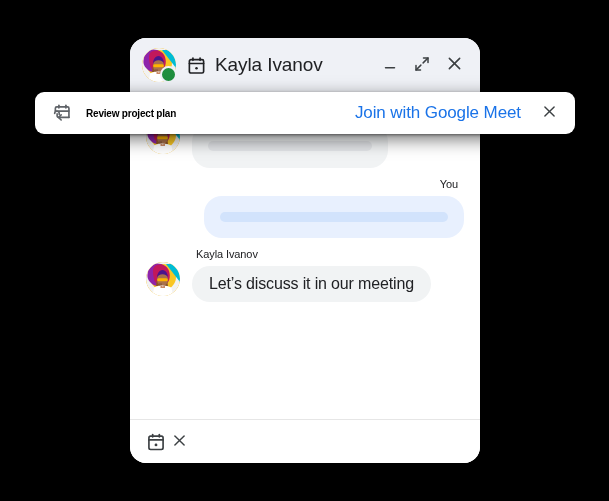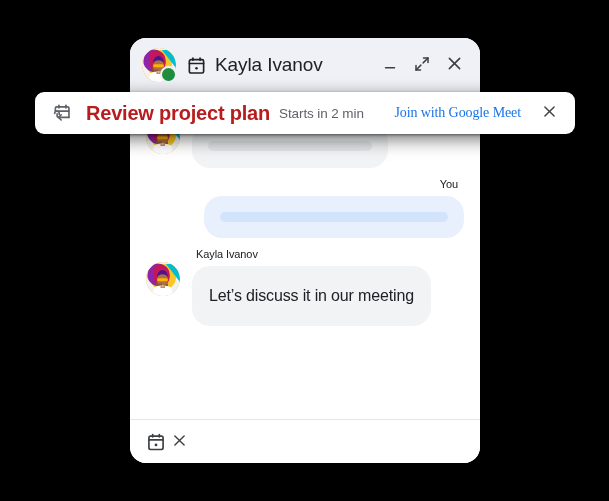--- a/index.html
+++ b/index.html
@@ -149,21 +149,21 @@
   .bubble.skeleton {
     display: flex;
     align-items: center;
   }
   .bubble-1 { width: 196px; height: 44px; padding: 0 16px; }
   .bubble-2 { width: 260px; height: 42px; padding: 0 16px; }
   .skel-line { height: 10px; border-radius: 6px; width: 100%; }
   .skel-line.gray { background: #e3e5e8; }
   .skel-line.blue { background: #d2e3fc; }
   .bubble.text {
-    padding: 21px 17px;
+    padding: 9px 17px;
     font-size: 16px;
     color: #202124;
     letter-spacing: -0.15px;
     display: inline-block;
     text-align: left;
   }
 
   
   .chat-footer {
     flex: 0 0 44px;
@@ -219,42 +219,41 @@
     z-index: 10;
   }
   .banner-icon {
     flex: 0 0 auto;
     display: flex;
     align-items: center;
     color: #5f6368;
   }
   .banner-title {
     margin-left: 14px;
-    font-size: 20px;
-    color: #b91c1c;
+    font-size: 10px;
+    color: #000000;
     font-weight: bold;
     letter-spacing: -0.2px;
     white-space: nowrap;
   }
   .banner-sub {
     margin-left: 9px;
     font-size: 13.5px;
     color: #5f6368;
     white-space: nowrap;
     letter-spacing: -0.1px;
   }
   .banner-spacer { flex: 1 1 auto; }
   .banner-link {
-    font-size: 14px;
+    font-size: 17px;
     color: #1a73e8;
     text-decoration: none;
     cursor: pointer;
     white-space: nowrap;
     letter-spacing: -0.1px;
-    font-family: Liberation Serif, serif;
   }
   .banner-close {
     margin-left: 16px;
     width: 24px;
     height: 24px;
     display: flex;
     align-items: center;
     justify-content: center;
     border: none;
     background: transparent;
@@ -445,21 +444,20 @@
       <path d="M20.5 9.2 H5"></path>
       <line x1="9" y1="2.6" x2="9" y2="5.6"></line>
       <line x1="17" y1="2.6" x2="17" y2="5.6"></line>
       <path d="M20.5 16.5 H8.6 a1.6 1.6 0 0 1 -1.6 -1.6 V12.5"></path>
       <polyline points="11.6,13.6 8.6,16.5 11.6,19.4"></polyline>
       <path d="M4.2 12 a2.6 2.6 0 1 1 5.2 0 v1"></path>
     </svg>
   </span>
 
   <span class="banner-title">Review project plan</span>
-  <span class="banner-sub">Starts in 2 min</span>
 
   <span class="banner-spacer"></span>
 
   <a class="banner-link" href="#">Join with Google Meet</a>
 
   <button class="banner-close">
     <span>
       <svg width="17" height="17" viewBox="0 0 24 24" fill="none" stroke="currentColor" stroke-width="2" stroke-linecap="round" aria-hidden="true">
         <line x1="5.5" y1="5.5" x2="18.5" y2="18.5"></line>
         <line x1="18.5" y1="5.5" x2="5.5" y2="18.5"></line>

